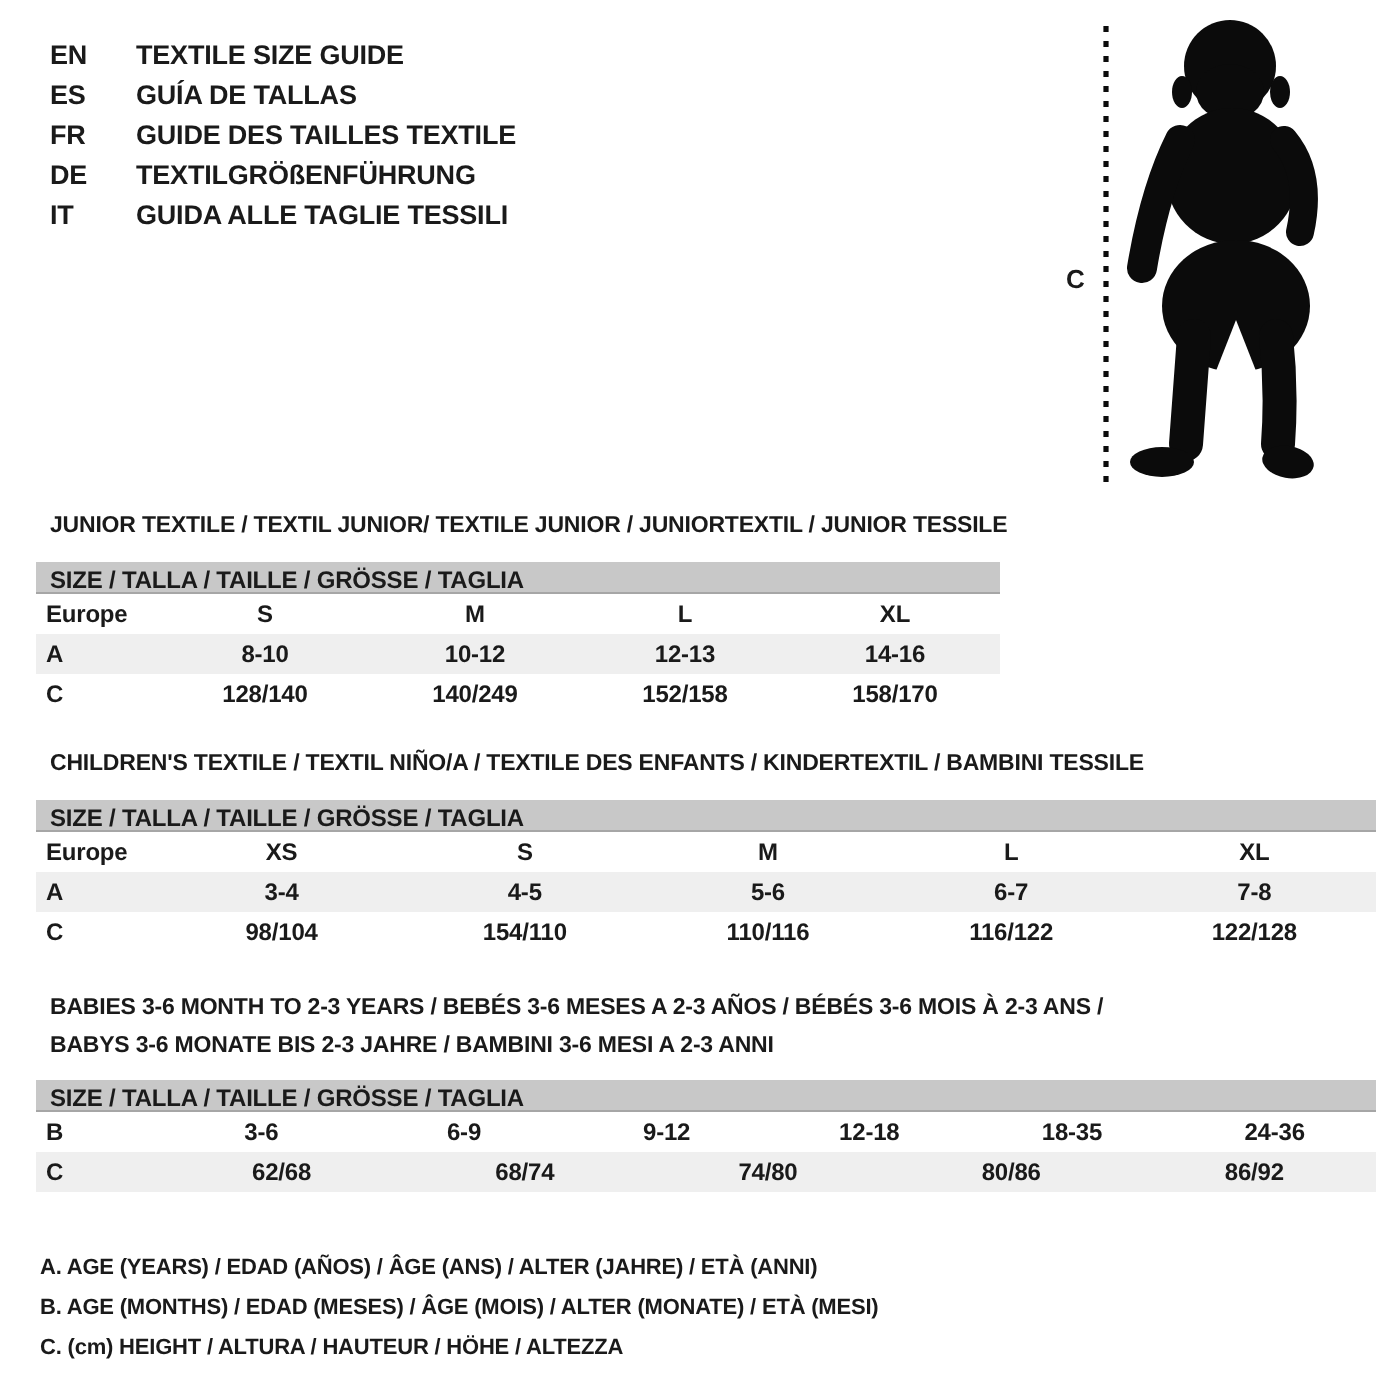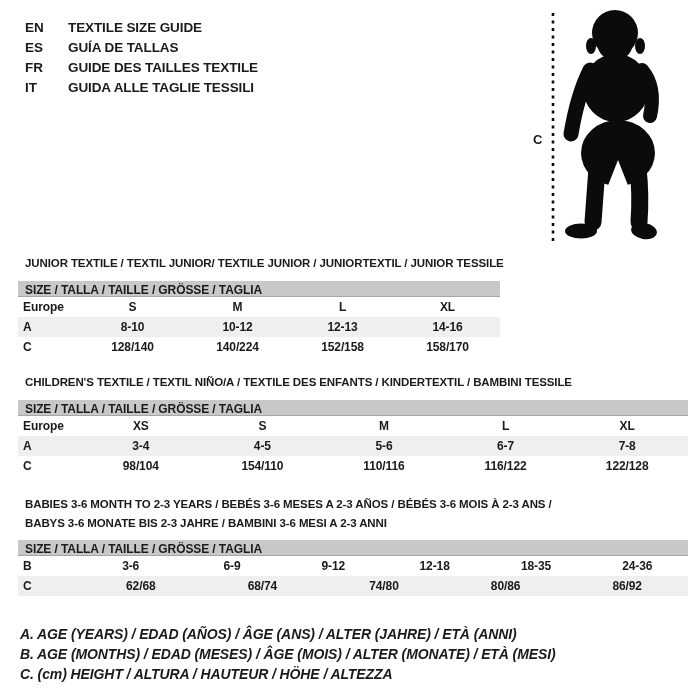--- a/index.html
+++ b/index.html
@@ -42,39 +42,43 @@
     border-bottom:1px solid #a6a6a6;
     font-size:12px;padding-left:7px;white-space:nowrap;
   }
   .trow{display:flex;height:20px;line-height:20px;font-size:12px;}
   .trow.shaded{background:var(--shaded-bg);}
   .tlabel{flex:0 0 62px;padding-left:5px;}
   .tcell{flex:1 1 0;text-align:center;}
 
   
   #footnotes{position:absolute;left:20px;top:624px;}
-  .footnote{height:20px;line-height:20px;font-size:14px;white-space:nowrap;font-style:italic;}
+  .footnote{height:20px;line-height:20px;font-size:11px;white-space:nowrap;}
 
   svg text{font-family:"Liberation Sans", sans-serif;font-weight:700;}
 </style>
 </head>
 <body>
 
 <div id="lang-block">
     <div class="lang-row">
       <span class="lang-code">EN</span>
       <span class="lang-label">TEXTILE SIZE GUIDE</span>
     </div>
     <div class="lang-row">
       <span class="lang-code">ES</span>
       <span class="lang-label">GUÍA DE TALLAS</span>
     </div>
     <div class="lang-row">
       <span class="lang-code">FR</span>
       <span class="lang-label">GUIDE DES TAILLES TEXTILE</span>
+    </div>
+    <div class="lang-row">
+      <span class="lang-code">DE</span>
+      <span class="lang-label">TEXTILGRÖßENFÜHRUNG</span>
     </div>
     <div class="lang-row">
       <span class="lang-code">IT</span>
       <span class="lang-label">GUIDA ALLE TAGLIE TESSILI</span>
     </div>
   </div>
 
 <div id="figure-wrap">
   <svg width="150" height="242" viewBox="0 0 150 242">
 
@@ -116,21 +120,21 @@
     <div class="trow shaded">
       <span class="tlabel">A</span>
       <span class="tcell">8-10</span>
       <span class="tcell">10-12</span>
       <span class="tcell">12-13</span>
       <span class="tcell">14-16</span>
     </div>
     <div class="trow">
       <span class="tlabel">C</span>
       <span class="tcell">128/140</span>
-      <span class="tcell">140/224</span>
+      <span class="tcell">140/249</span>
       <span class="tcell">152/158</span>
       <span class="tcell">158/170</span>
     </div>
   </section>
 <section class="size-section" id="section-1">
     <div class="title-block">
       <div class="section-title">CHILDREN'S TEXTILE / TEXTIL NIÑO/A / TEXTILE DES ENFANTS / KINDERTEXTIL / BAMBINI TESSILE</div>
     </div>
     <div class="thead">SIZE / TALLA / TAILLE / GRÖSSE / TAGLIA</div>
     <div class="trow">

